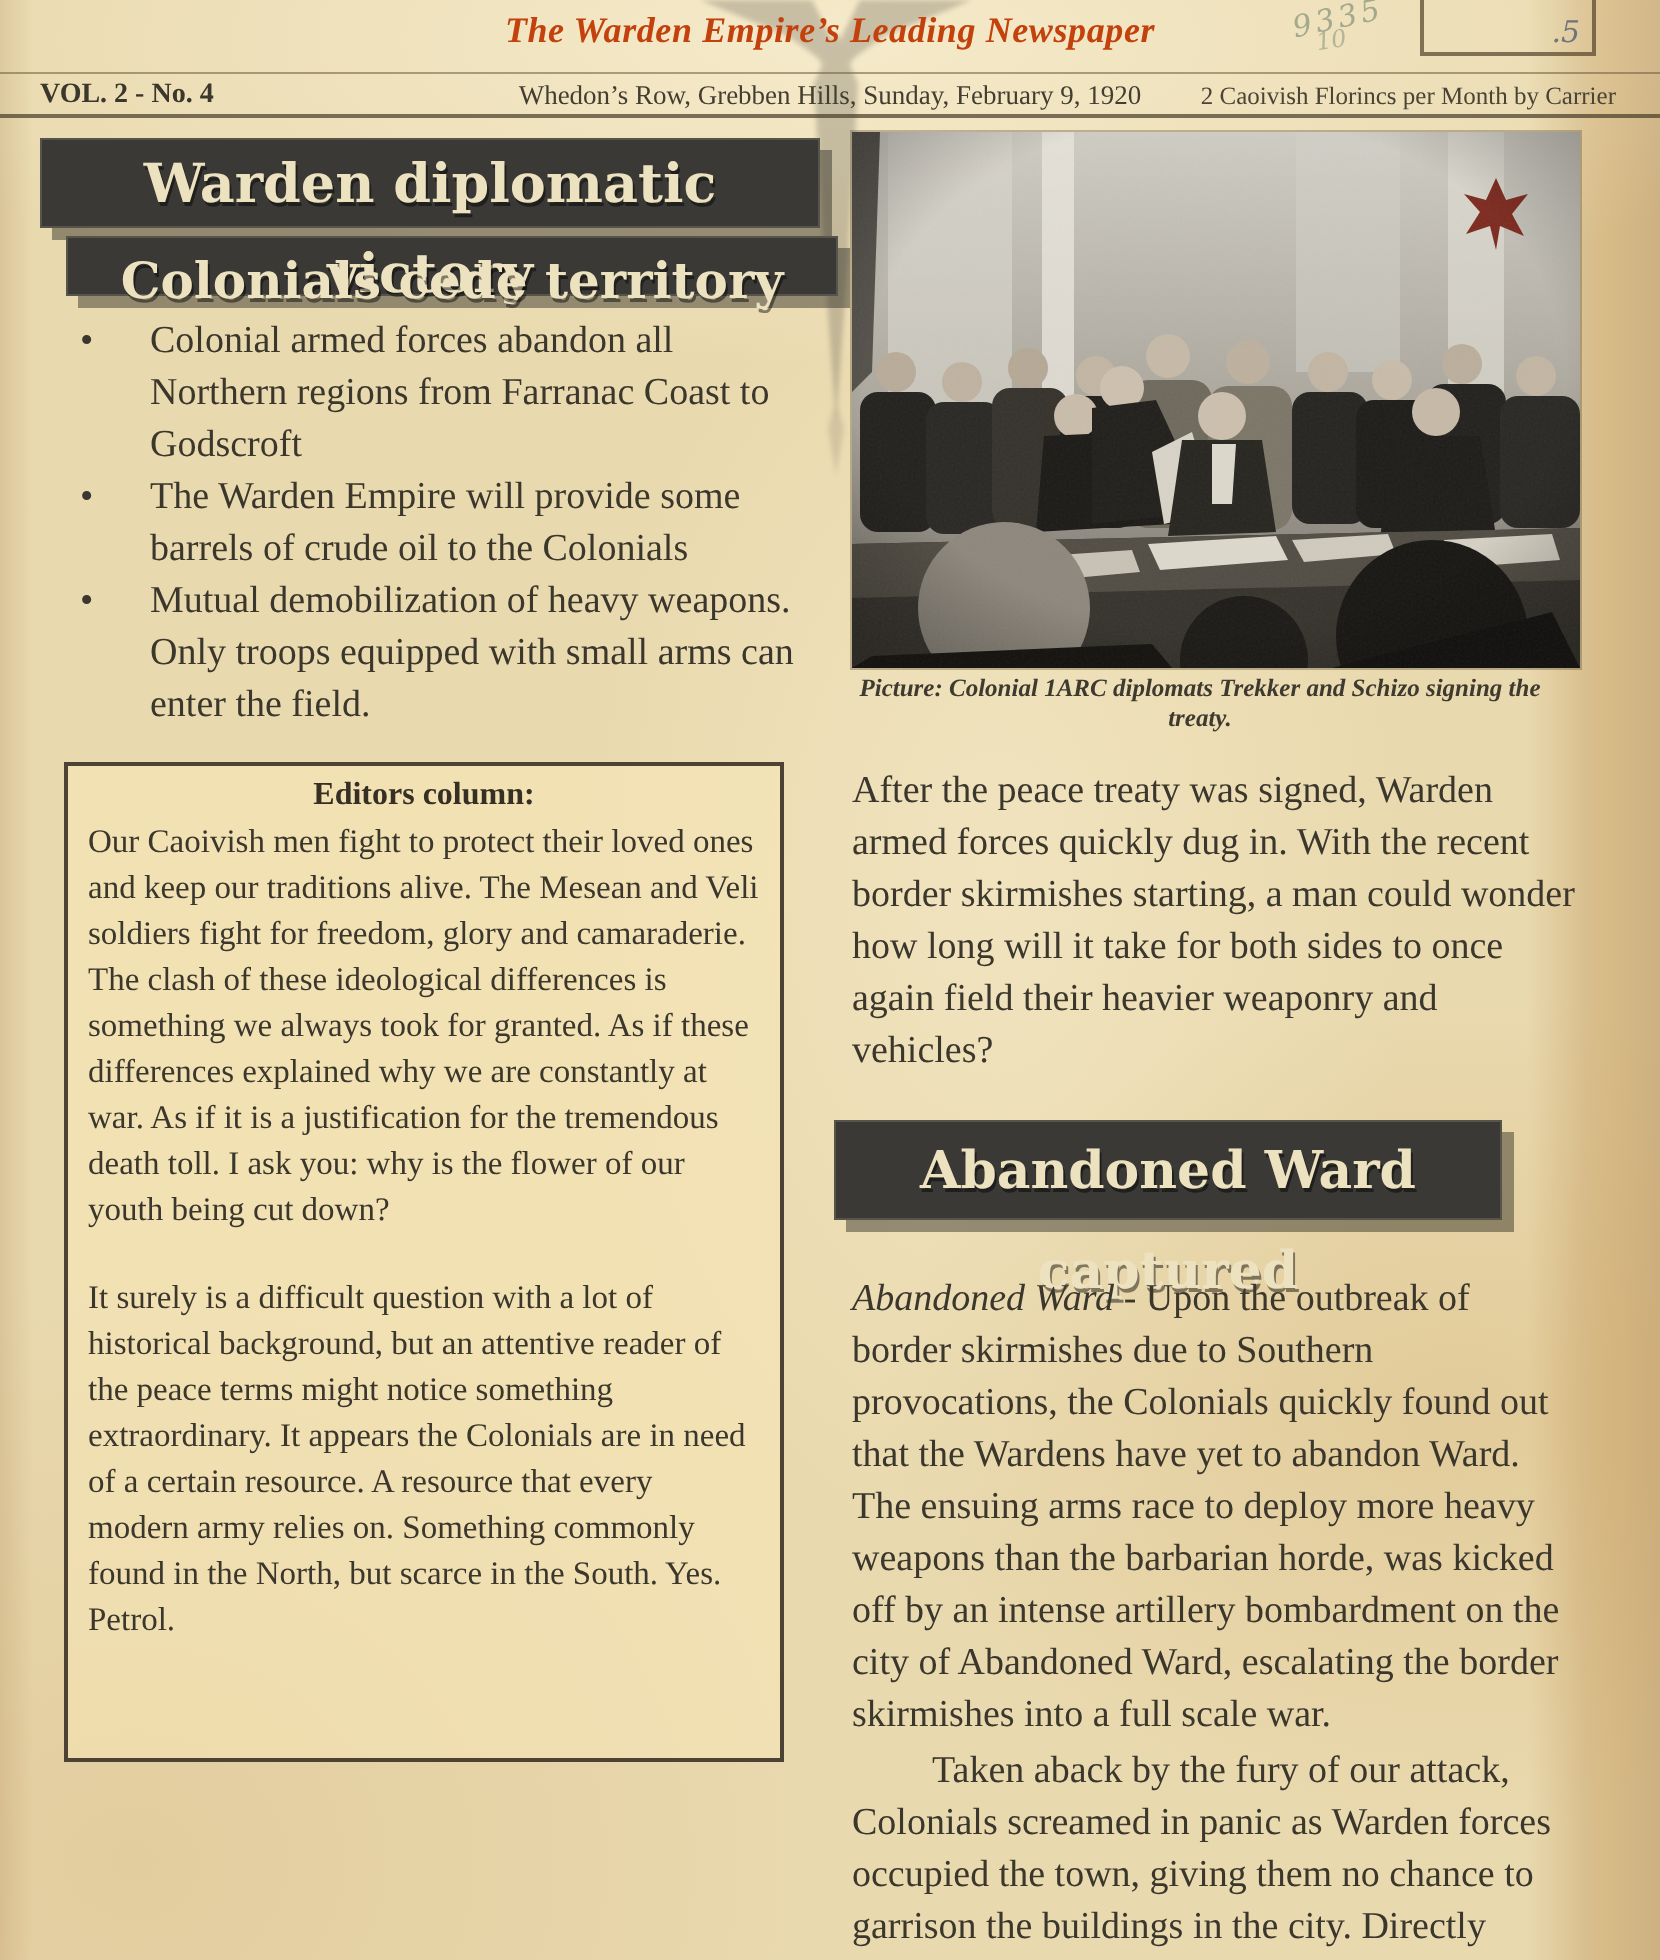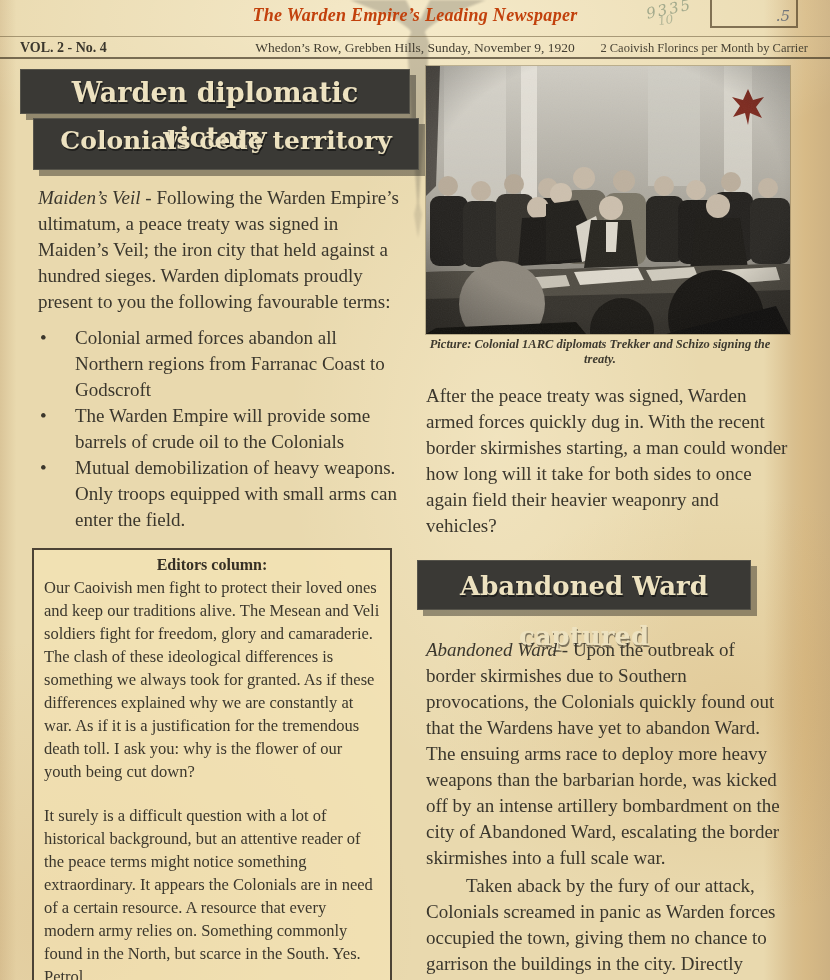--- a/index.html
+++ b/index.html
@@ -38,21 +38,21 @@
   .watermark { position: absolute; left: 348px; top: 0; z-index: 1; opacity: .28; filter: blur(1.2px); }
 
   
   .col-left  { top: 66px; left: 20px;  width: 390px; }
   .col-right { top: 66px; left: 417px; width: 366px; }
 
   .head-box { background: #3a3935; border: 1px solid #56544b; color: #ede2c0; text-align: center;
     font-family: "DejaVu Serif", serif; font-weight: bold;
     box-shadow: 6px 6px 0 rgba(40,37,32,.45); text-shadow: 1px 2px 0 rgba(0,0,0,.45); }
   .h1 { height: 45px; line-height: 45px; font-size: 27px; margin-top: 3px; }
-  .h2 { height: 52px; line-height: 44px; font-size: 25px; width: 386px; margin-left: 13px; margin-top: 4px; }
+  .h2 { height: 30px; line-height: 44px; font-size: 25px; width: 386px; margin-left: 13px; margin-top: 4px; }
   .h3 { height: 50px; line-height: 50px; font-size: 26px; margin-top: 21px; width: 334px; }
 
   .body-text { font-size: 19px; line-height: 26px; color: #3b372d; }
   .lead-in { font-style: italic; }
   .art1 { margin: 15px 0 0 18px; width: 368px; }
   ul.terms { list-style: none; margin: 10px 0 0 0; padding: 0; }
   ul.terms li { position: relative; padding-left: 55px; font-size: 19px; line-height: 26px; }
   ul.terms li::before { content: "•"; position: absolute; left: 20px; top: 0; }
 
   .editors { margin: 15px 0 0 12px; width: 360px; border: 2px solid #4c4335;
@@ -76,36 +76,35 @@
   <g fill="#57534a">
     <path d="M2,0 L58,0 L70,24 L82,0 L138,0 L94,18 L79,29 L70,42 L61,29 L46,18 Z"></path>
     <path d="M70,16 L81,42 L76,130 L70,212 L64,130 L59,42 Z"></path>
     <path d="M70,200 L74,214 L70,238 L66,214 Z" opacity=".6"></path>
   </g>
 </svg>
 
 <div class="z tagline">The Warden Empire’s Leading Newspaper</div>
 <div class="z rule-a"></div>
 <div class="z vol">VOL. 2 - No. 4</div>
-<div class="z dateline">Whedon’s Row, Grebben Hills, Sunday, November 9, 1920</div>
+<div class="z dateline">Whedon’s Row, Grebben Hills, Sunday, February 9, 1920</div>
 <div class="z price">2 Caoivish Florincs per Month by Carrier</div>
 <div class="z rule-b"></div>
 
 <div class="z hw hw1">9335</div>
 <div class="z hw hw2">10</div>
 <div class="z pricebox">
   <span class="hw pb-faint">5</span>
   <span class="hw pb-val">.5</span>
 </div>
 
 <div class="z col-left">
   <div class="head-box h1">Warden diplomatic victory</div>
   <div class="head-box h2">Colonials cede territory</div>
 
-  <p class="body-text art1"><span class="lead-in">Maiden’s Veil</span><span> - Following the Warden Empire’s ultimatum, a peace treaty was signed in Maiden’s Veil; the iron city that held against a hundred sieges. Warden diplomats proudly present to you the following favourable terms:</span></p>
 
   <ul class="terms">
     <li>Colonial armed forces abandon all Northern regions from Farranac Coast to Godscroft</li>
     <li>The Warden Empire will provide some barrels of crude oil to the Colonials</li>
     <li>Mutual demobilization of heavy weapons. Only troops equipped with small arms can enter the field.</li>
   </ul>
 
   <div class="editors">
     <div class="ed-title">Editors column:</div>
     <p class="ed-p">Our Caoivish men fight to protect their loved ones and keep our traditions alive. The Mesean and Veli soldiers fight for freedom, glory and camaraderie. The clash of these ideological differences is something we always took for granted. As if these differences explained why we are constantly at war. As if it is a justification for the tremendous death toll. I ask you: why is the flower of our youth being cut down?</p>

